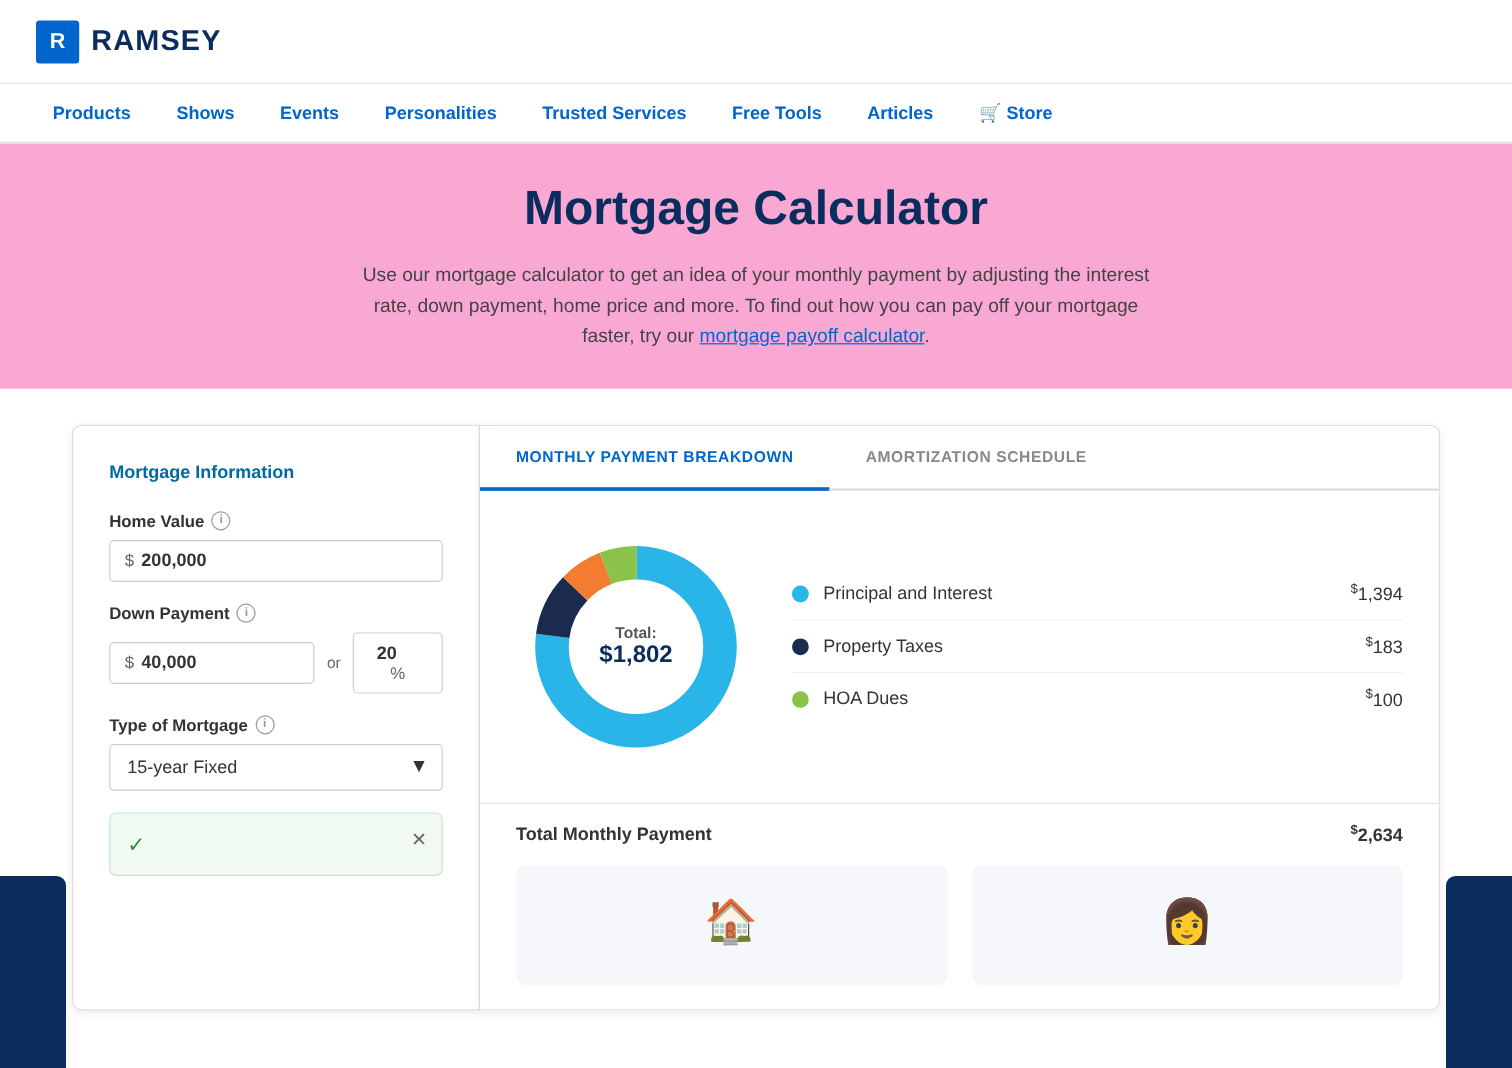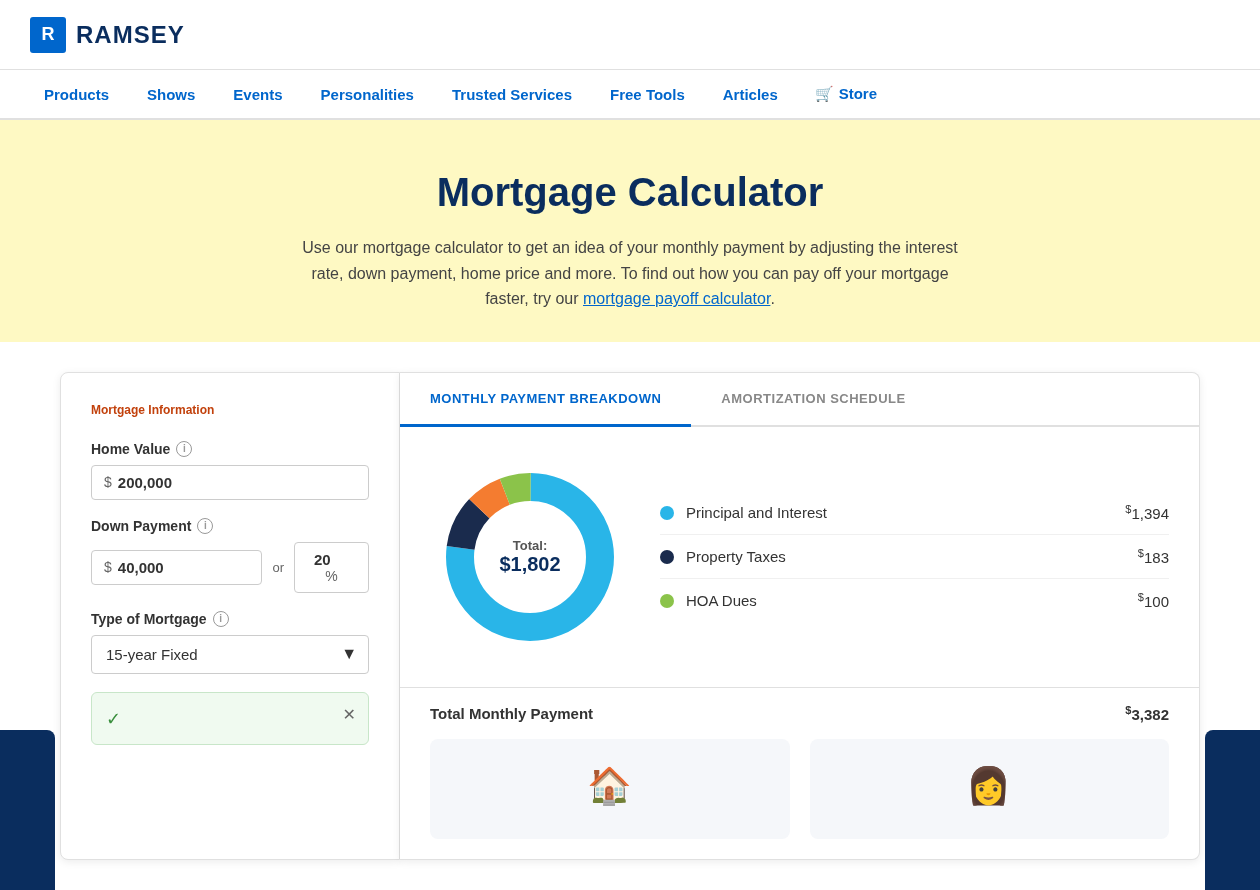--- a/index.html
+++ b/index.html
@@ -79,22 +79,22 @@
       height: 100%;
       display: flex;
       align-items: center;
       text-decoration: none;
       white-space: nowrap;
     }
 
     
     .hero {
       text-align: center;
-      padding: 50px 30px 30px;
-      background: #fef9c3;
+      padding: 32px 30px 30px;
+      background: #f9a8d4;
     }
     .hero-title {
       font-size: 40px;
       font-weight: 900;
       color: #0a2d5e;
       margin-bottom: 20px;
     }
     .hero-desc {
       font-size: 16px;
       color: #444;
@@ -122,23 +122,23 @@
     .left-panel {
       background: #fff;
       border: 1px solid #e0e0e0;
       border-radius: 8px 0 0 8px;
       padding: 30px;
       width: 340px;
       min-width: 340px;
       box-shadow: 0 2px 8px rgba(0,0,0,0.08);
     }
     .panel-title {
-      font-size: 12px;
+      font-size: 15px;
       font-weight: 800;
-      color: #c2410c;
+      color: #0369a1;
       margin-bottom: 24px;
     }
     .field-label {
       font-size: 14px;
       font-weight: 600;
       color: #333;
       margin-bottom: 8px;
       display: flex;
       align-items: center;
       gap: 6px;
@@ -540,21 +540,21 @@
         <div class="legend-item">
           <div class="legend-dot" style="background:#8bc34a;"></div>
           <span class="legend-name">HOA Dues</span>
           <span class="legend-amount"><sup>$</sup><span>100</span></span>
         </div>
       </div>
     </div>
 
     <div class="total-row">
       <span>Total Monthly Payment</span>
-      <span><sup style="font-size:11px;">$</sup><span>3,382</span></span>
+      <span><sup style="font-size:11px;">$</sup><span>2,634</span></span>
     </div>
 
     <div class="bottom-cards">
       <div class="bottom-card">
         <div class="card-icon">🏠</div>
       </div>
       <div class="bottom-card">
         <div class="card-icon">👩</div>
       </div>
     </div>

